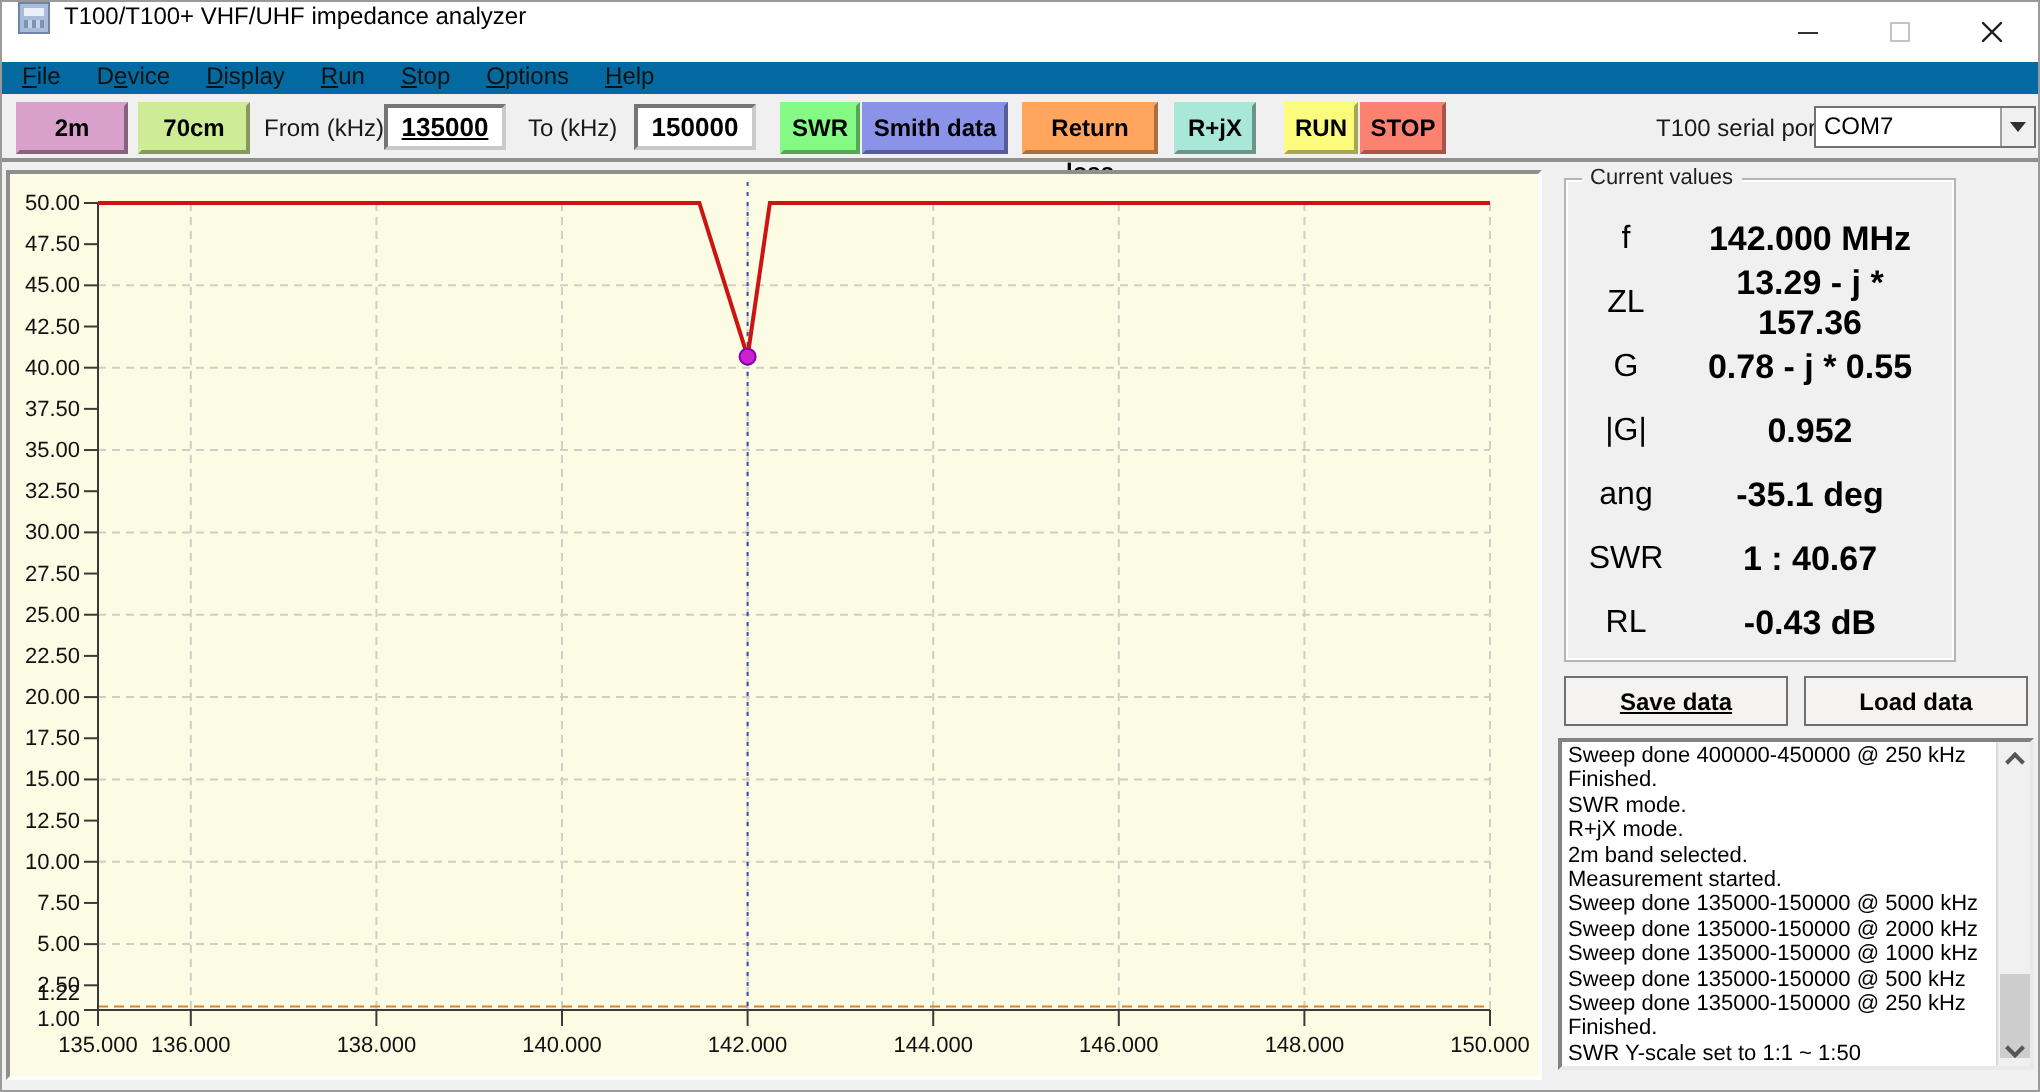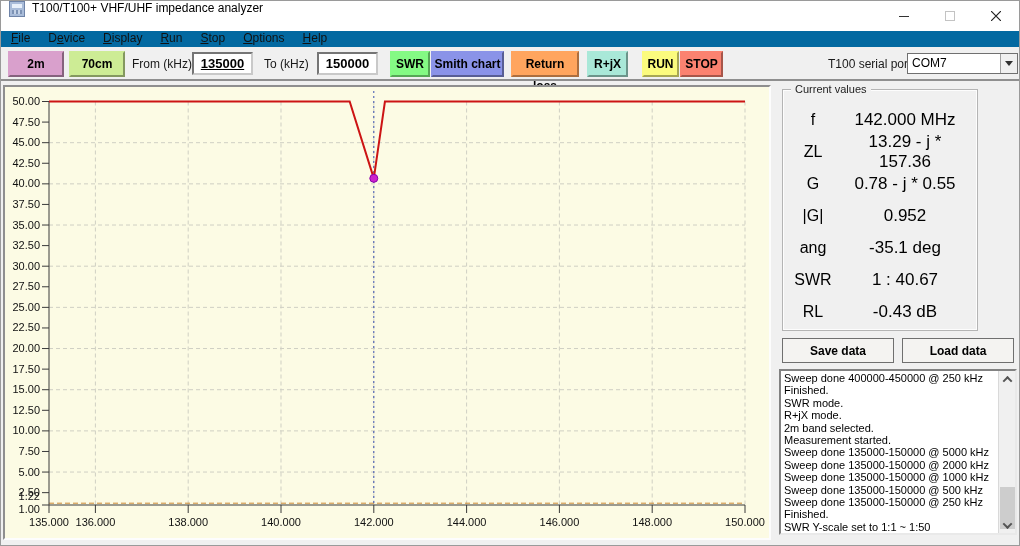--- a/index.html
+++ b/index.html
@@ -40,21 +40,21 @@
   .grid { stroke:#cfcfc3; stroke-width:1; stroke-dasharray:4 3; }
   .axis { stroke:#3a3a3a; stroke-width:1; }
   .ylab,.xlab { font-family:"Liberation Sans",sans-serif; font-size:11px; fill:#111; }
   
   .groupbox { position:absolute; left:781px; top:88px; width:196px; height:242px;
               border:1px solid #b4b4b4; box-shadow:inset 0 0 0 1px #fdfdfd; }
   .groupbox-legend { position:absolute; left:8px; top:-7px; background:#f0f0f0; padding:0 4px; font-size:11px; color:#222; }
   .cv-rows { position:absolute; left:0; top:14px; width:100%; }
   .cv-row { display:flex; height:32px; align-items:center; }
   .cv-label { width:60px; text-align:center; font-size:16px; color:#000; }
-  .cv-value { flex:1; text-align:center; font-size:17px; font-weight:normal; color:#000; padding-right:10px; }
+  .cv-value { flex:1; text-align:center; font-size:17px; font-weight:bold; color:#000; padding-right:10px; }
   .data-btn { position:absolute; top:337px; width:112px; height:25px; background:#f4f3f1; border:1px solid #6f6f6f;
               font-family:"Liberation Sans",sans-serif; font-size:12px; font-weight:bold; color:#000; }
   
   .listbox { position:absolute; left:778px; top:368px; width:238px; height:166px; background:#fff;
              border:2px solid; border-color:#828282 #e9e9e9 #e9e9e9 #828282; }
   .log-lines { position:absolute; left:0; top:0; right:17px; bottom:0; overflow:hidden; padding:1px 0 0 3px; }
   .log-line { font-size:11px; line-height:12.4px; color:#000; white-space:nowrap; }
   .scrollbar { position:absolute; right:0; top:0; width:17px; height:100%; background:#f0f0f0; border-left:1px solid #d9d9d9; }
   .sb-btn { position:absolute; left:0; width:17px; height:16px; display:flex; align-items:center; justify-content:center; }
   .sb-up { top:0; } .sb-down { bottom:0; }
@@ -101,21 +101,21 @@
     </div>
 
   <div class="toolbar">
     <button class="tbtn" style="left: 7px; width: 56px; border: 2px outset rgb(217, 160, 204); background: rgb(217, 160, 204);">2m</button>
     <button class="tbtn" style="left: 68px; width: 56px; border: 2px outset rgb(205, 236, 149); background: rgb(205, 236, 149);">70cm</button>
     <span class="tlabel" style="left:131px;">From (kHz)</span>
     <input class="tinput" style="left: 191px; width: 61px; text-decoration: underline;" value="135000">
     <span class="tlabel" style="left:263px;">To (kHz)</span>
     <input class="tinput" style="left: 316px; width: 61px;" value="150000">
     <button class="tbtn" style="left: 389px; width: 40px; border: 2px outset rgb(132, 250, 132); background: rgb(132, 250, 132);">SWR</button>
-    <button class="tbtn" style="left: 430px; width: 73px; border: 2px outset rgb(138, 147, 232); background: rgb(138, 147, 232);">Smith chart</button>
+    <button class="tbtn" style="left: 430px; width: 73px; border: 2px outset rgb(138, 147, 232); background: rgb(138, 147, 232);">Smith data</button>
     <button class="tbtn" style="left: 510px; width: 68px; border: 2px outset rgb(255, 165, 94); background: rgb(255, 165, 94);">Return loss</button>
     <button class="tbtn" style="left: 586px; width: 41px; border: 2px outset rgb(169, 232, 216); background: rgb(169, 232, 216);">R+jX</button>
     <button class="tbtn" style="left: 641px; width: 37px; border: 2px outset rgb(251, 251, 126); background: rgb(251, 251, 126);">RUN</button>
     <button class="tbtn" style="left: 679px; width: 43px; border: 2px outset rgb(251, 130, 112); background: rgb(251, 130, 112);">STOP</button>
     <span class="tlabel" style="left:827px;">T100 serial port</span>
     <div class="combo">
       <span class="combo-value">COM7</span>
       <span class="combo-btn">
         <span class="combo-arrow"></span>
       </span>
@@ -238,21 +238,21 @@
           <span class="cv-label">SWR</span>
           <span class="cv-value">1 : 40.67</span>
         </div>
         <div class="cv-row">
           <span class="cv-label">RL</span>
           <span class="cv-value">-0.43 dB</span>
         </div>
       </div>
   </div>
 
-  <button class="data-btn" style="left:781px;">Save data</button>
+  <button class="data-btn" style="left:781px;text-decoration:underline;">Save data</button>
   <button class="data-btn" style="left:901px;">Load data</button>
 
   <div class="listbox">
     <div class="log-lines" id="log-lines">
         <div class="log-line">Sweep done 400000-450000 @ 250 kHz</div>
         <div class="log-line">Finished.</div>
         <div class="log-line">SWR mode.</div>
         <div class="log-line">R+jX mode.</div>
         <div class="log-line">2m band selected.</div>
         <div class="log-line">Measurement started.</div>

